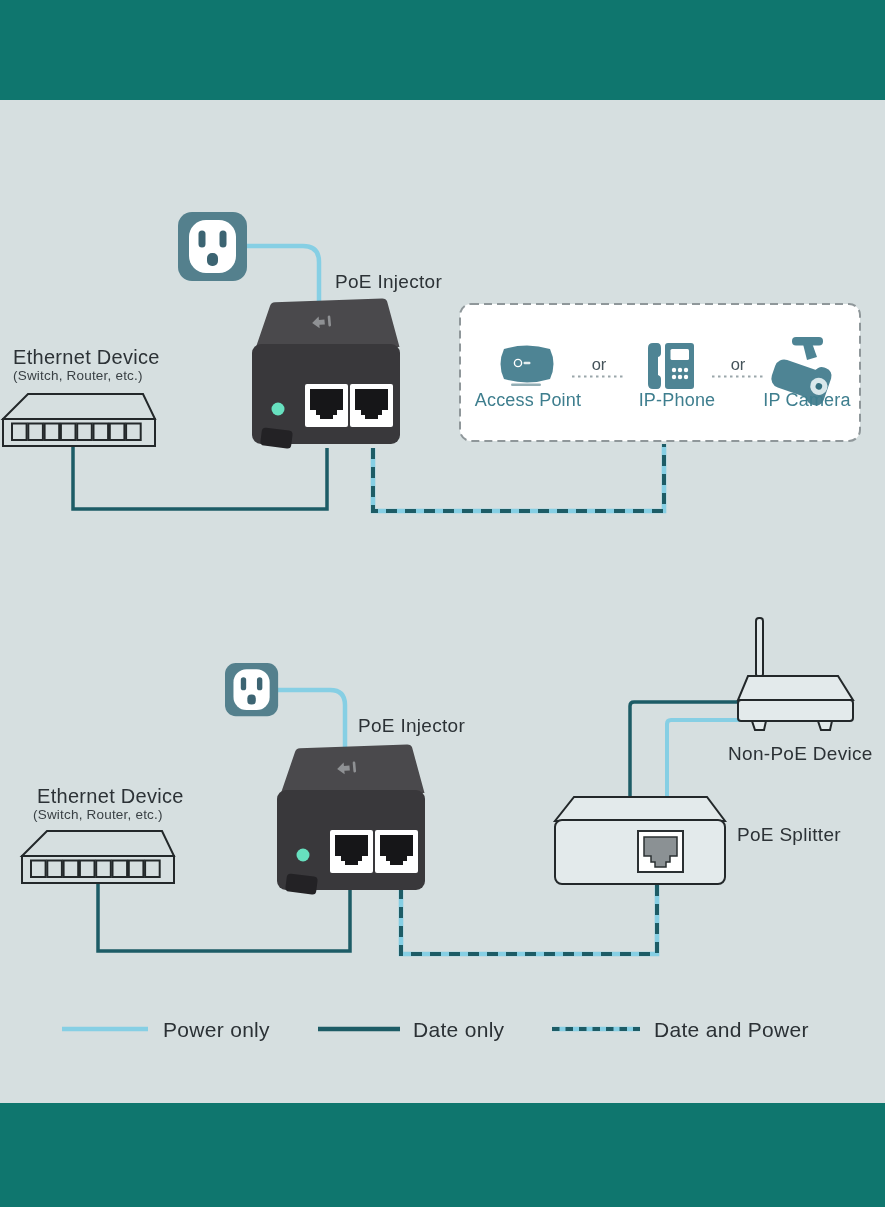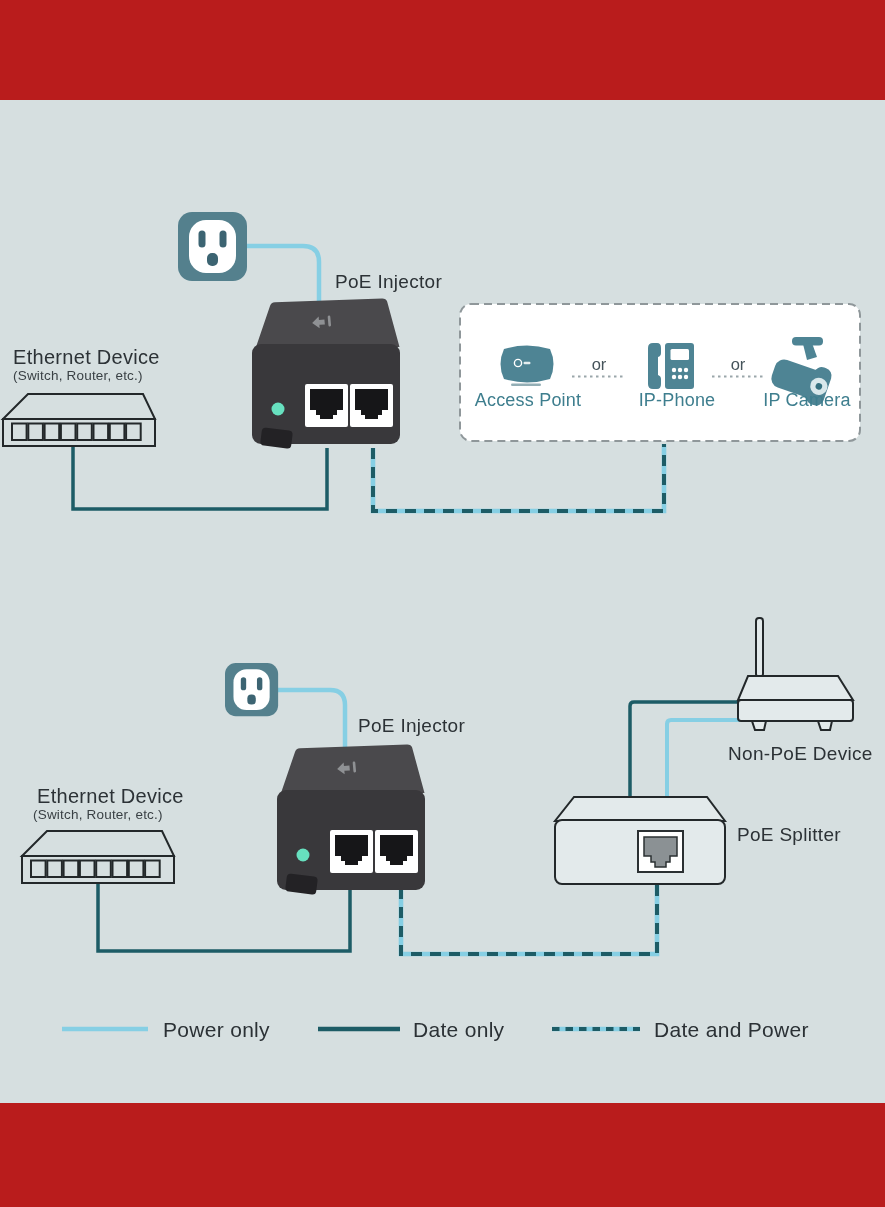--- a/index.html
+++ b/index.html
@@ -1,16 +1,16 @@
 <!DOCTYPE html>
 <html><head>
 <meta charset="utf-8">
 <style>
   html,body{margin:0;padding:0;background:#ffffff;}
-  .stage{position:relative;width:885px;height:1207px;background:#b91c1c;overflow:hidden;
+  .stage{position:relative;width:885px;height:1207px;background:#0f766e;overflow:hidden;
          font-family:"Liberation Sans",sans-serif;}
   svg{position:absolute;left:0;top:0;}
   text{font-family:"Liberation Sans",sans-serif;fill:#2c3236;}
   .lbl    {font-size:19px;letter-spacing:.3px;}
   .lbl-lg {font-size:20px;letter-spacing:.3px;}
   .lbl-sm {font-size:13.5px;letter-spacing:.2px;fill:#3a4145;}
   .lbl-teal{font-size:18px;fill:#3e7e8e;text-anchor:middle;letter-spacing:.2px;}
   .lbl-or {font-size:16.5px;fill:#45535a;text-anchor:middle;}
   .lbl-legend{font-size:21px;letter-spacing:.3px;fill:#2b3135;}
 </style>

